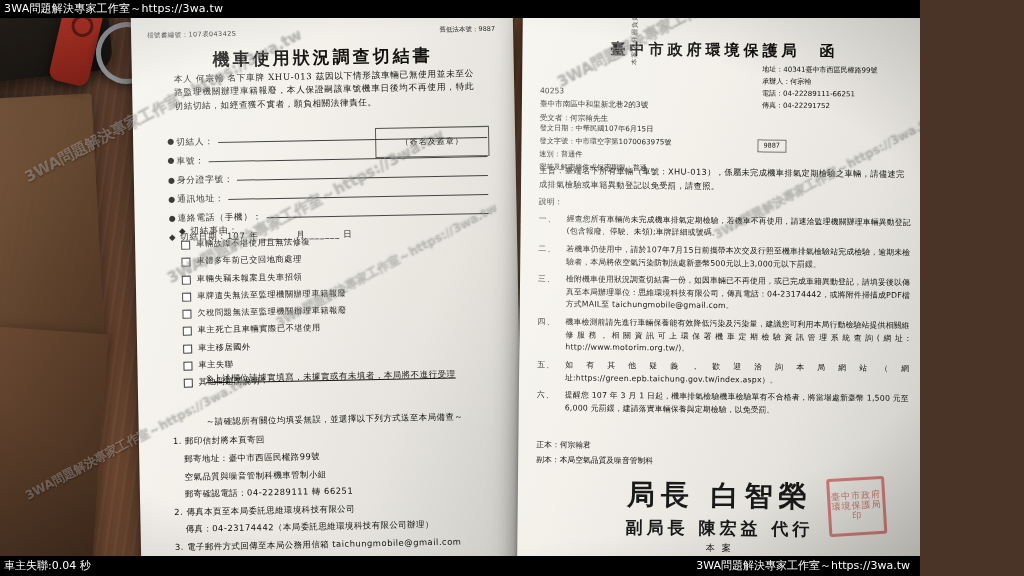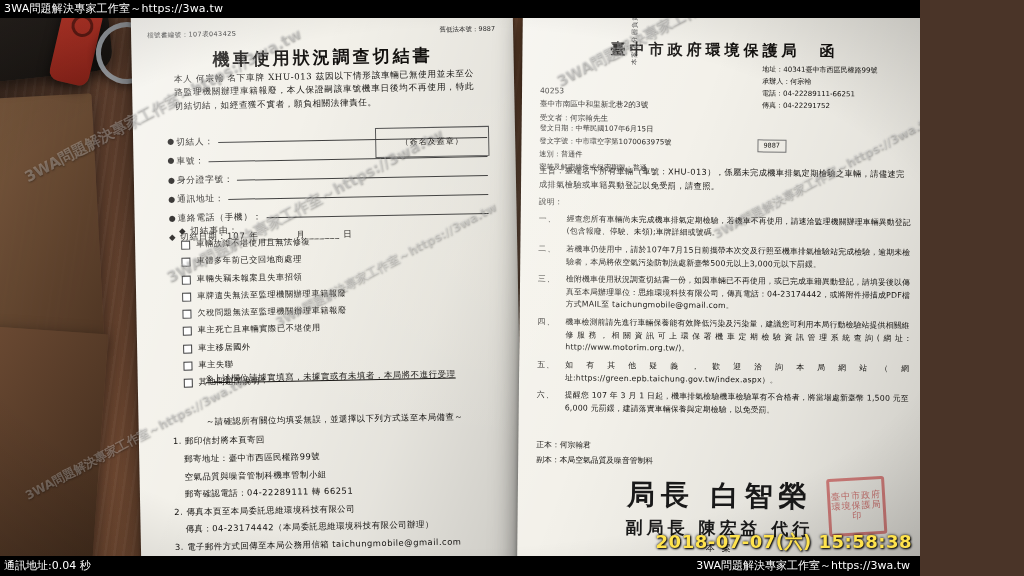--- a/index.html
+++ b/index.html
@@ -404,20 +404,19 @@
   <div class="wm diag" style="left:540px;top:0px;">3WA問題解決專家工作室～https://3wa.tw</div>
   <div class="wm diag small" style="left:700px;top:168px;">3WA問題解決專家工作室～https://3wa.tw</div>
   <div class="wm diag small" style="left:12px;top:430px;">3WA問題解決專家工作室～https://3wa.tw</div>
 
   <div class="vig"></div>
 
   <div class="topbar">
     <span>3WA問題解決專家工作室～https://3wa.tw</span>
   </div>
 
-  <div class="timestamp">2018-07-07(六) 15:58:38</div>
 
   <div class="bottombar">
-    <span class="left">通訊地址:0.04 秒</span>
+    <span class="left">車主失聯:0.04 秒</span>
     <span class="right">3WA問題解決專家工作室～https://3wa.tw</span>
   </div>
 
 </div>
 
 </body></html>

